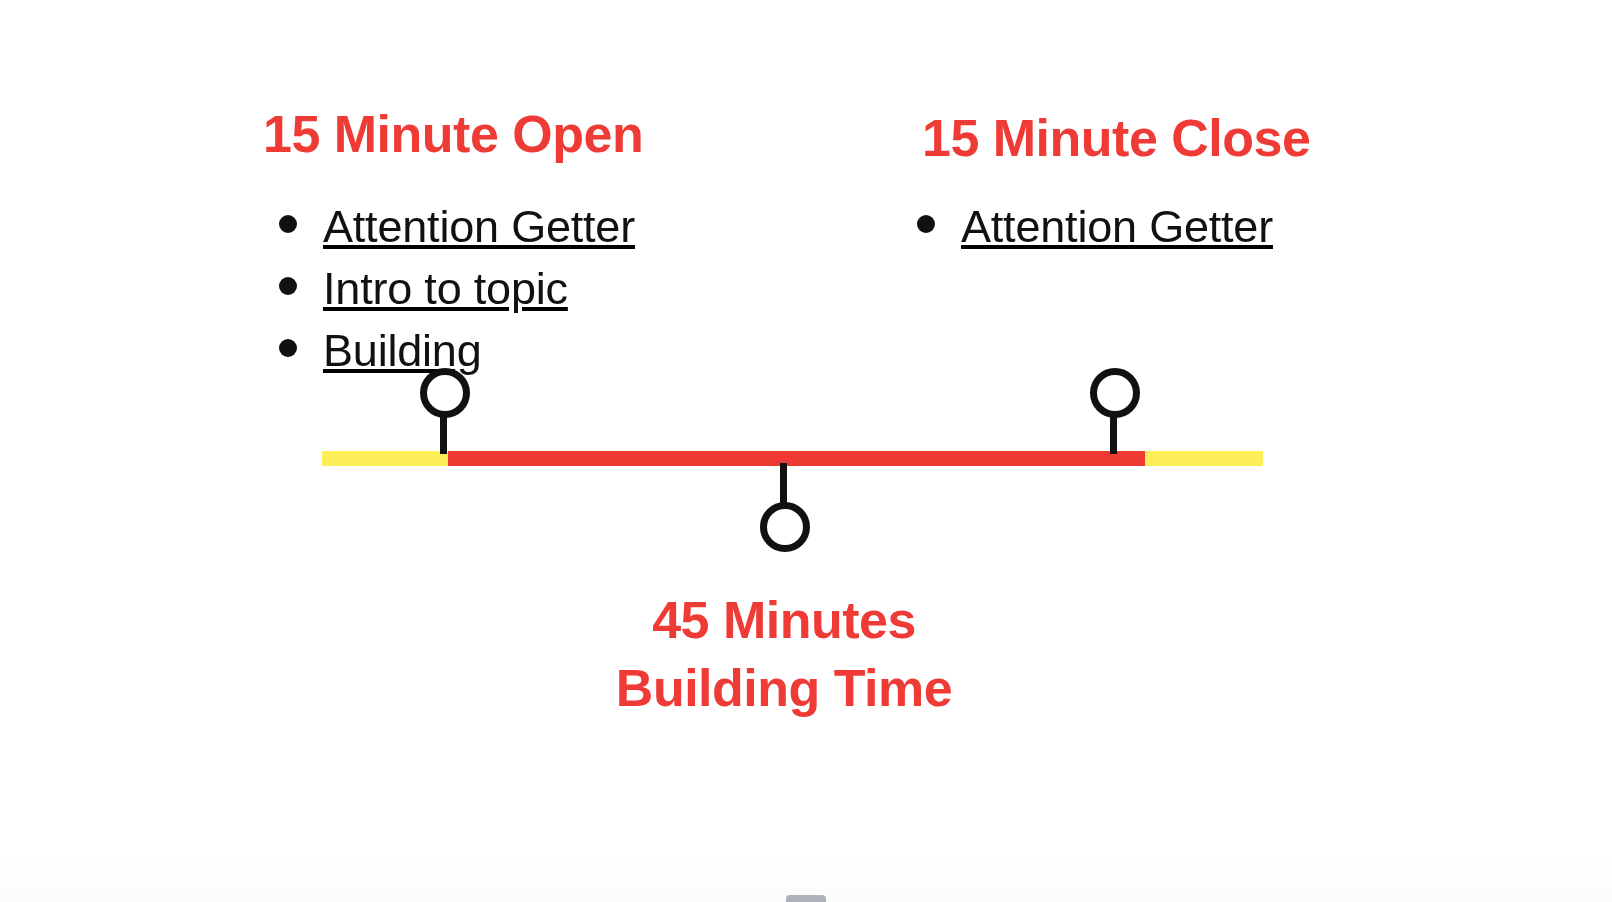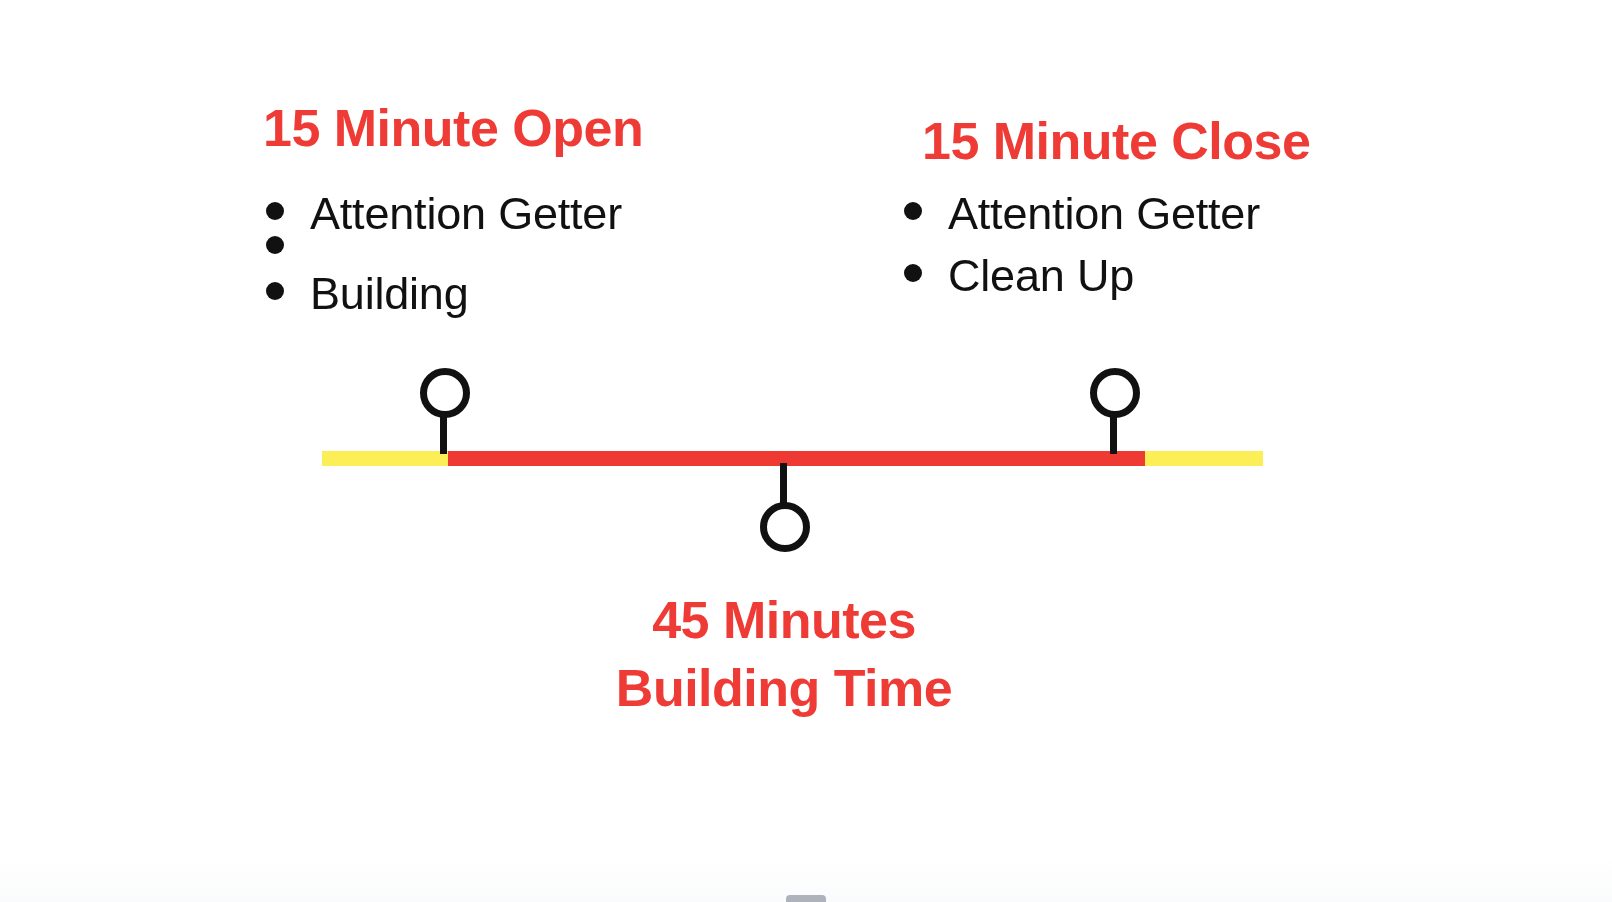--- a/index.html
+++ b/index.html
@@ -26,30 +26,32 @@
   
   .section-heading {
     position: absolute;
     font-family: "Liberation Sans", sans-serif;
     font-weight: bold;
     font-size: 52px;
     line-height: 1.05;
     color: #ef3b36;
     white-space: nowrap;
     letter-spacing: -0.5px;
+    margin-top: 6px;
   }
   .heading-open  { left: 263px; top: 101px; }
-  .heading-close { left: 922px; top: 114px; }
+  .heading-close { left: 922px; top: 105px; }
 
   
   .bullet-list {
     position: absolute;
-    margin: 0;
+    margin: 13px;
     padding: 0;
     list-style: none;
+    text-decoration: underline;
   }
   .list-open  { left: 266px; top: 183px; }
   .list-close { left: 904px; top: 183px; }
 
   .bullet-item {
     display: flex;
     align-items: baseline;
     font-family: "Liberation Sans", sans-serif;
     font-weight: normal;
     font-size: 45px;
@@ -162,37 +164,34 @@
 
   <div class="section-heading heading-open">15 Minute Open</div>
 
   <ul class="bullet-list list-open">
     <li class="bullet-item">
       <span class="bullet-dot"></span>
       <span>Attention Getter</span>
     </li>
     <li class="bullet-item">
       <span class="bullet-dot"></span>
+      <span>Intro to topic</span>
     </li>
     <li class="bullet-item">
       <span class="bullet-dot"></span>
       <span>Building</span>
     </li>
   </ul>
 
   <div class="section-heading heading-close">15 Minute Close</div>
 
   <ul class="bullet-list list-close">
     <li class="bullet-item">
       <span class="bullet-dot"></span>
       <span>Attention Getter</span>
-    </li>
-    <li class="bullet-item">
-      <span class="bullet-dot"></span>
-      <span>Clean Up</span>
     </li>
   </ul>
 
   <div class="timeline">
 
     <div class="timeline-bar seg-left-yellow"></div>
     <div class="timeline-bar seg-middle-red"></div>
     <div class="timeline-bar seg-right-yellow"></div>
 
     <div class="marker marker-open">

